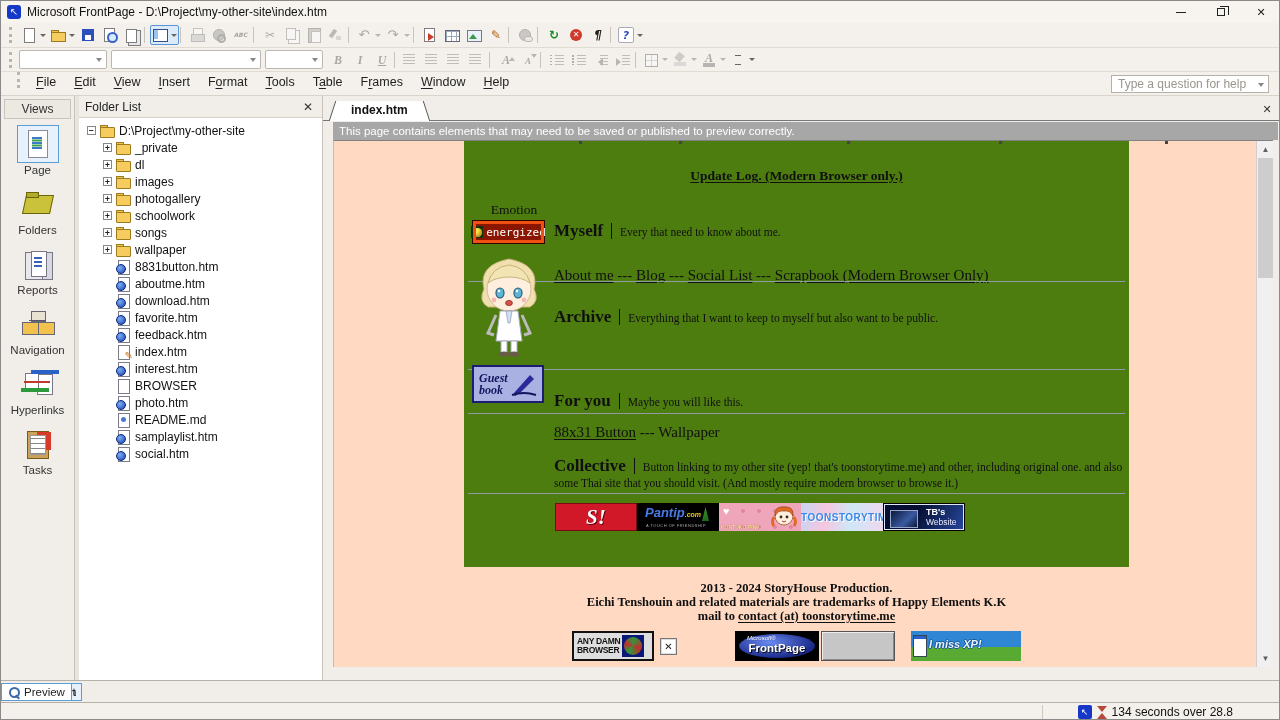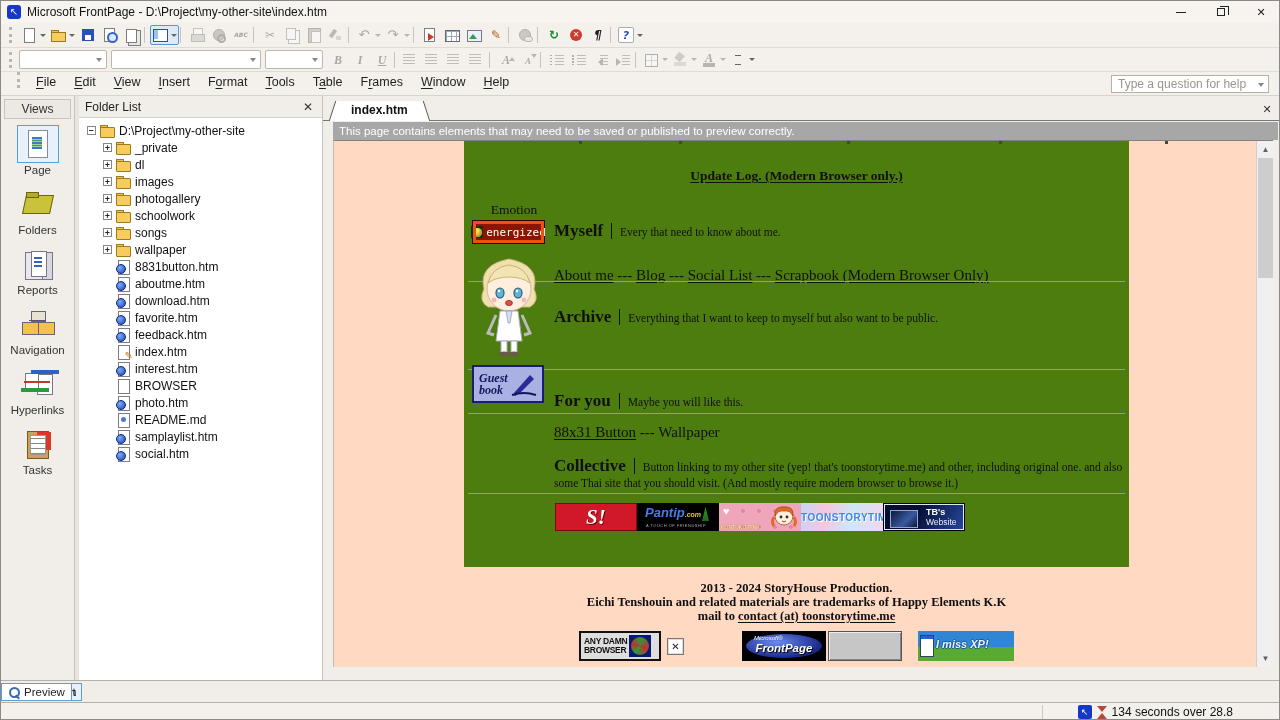--- a/index.html
+++ b/index.html
@@ -199,23 +199,23 @@
   .fbadges{position:absolute;left:130px;top:490px;width:665px;display:flex;justify-content:center;align-items:center}
   .badge{flex:none;position:relative}
   .b-any{width:82px;height:30px;background:#dedede;border:2px solid #111;display:flex;align-items:center;padding-left:3px}
   .b-any .txt{font-size:8.5px;font-weight:bold;line-height:9px;letter-spacing:-.3px;color:#111}
   .b-any .globe{margin-left:2px;width:22px;height:22px;background:#0a1878;display:flex;align-items:center;justify-content:center}
   .b-any .globe::before{content:'';width:18px;height:18px;border-radius:50%;background:conic-gradient(#2a9a3a,#c03030,#2a9a3a 60%,#c03030,#2a9a3a)}
   .b-x{width:17px;height:17px;margin:0 0 0 6px;background:#fff;border:1px solid #777;box-shadow:inset 0 0 0 1px #ddd;color:#222;font-size:10px;line-height:15px;text-align:center}
   .b-fp{width:84px;height:30px;margin-left:58px;background:#000;overflow:hidden}
   .b-fp::before{content:'';position:absolute;left:4px;top:3px;right:4px;bottom:3px;border-radius:50%;background:radial-gradient(ellipse at 40% 35%,#6a8af0,#1a2a8a 70%)}
   .b-fp .brand{position:absolute;left:12px;top:4px;color:#fff;font-size:6px;font-style:italic}
-  .b-fp .nm{position:absolute;left:0;right:0;top:11px;text-align:center;color:#fff;font-weight:bold;font-size:11.5px;font-style:italic;text-shadow:1px 1px 1px #000}
+  .b-fp .nm{position:absolute;left:0;right:0;top:11px;text-align:center;color:#fff;font-weight:bold;font-size:11.5px;text-shadow:1px 1px 1px #000}
   .b-gray{width:74px;height:30px;margin-left:2px;background:#c6c6c6;border:1px solid #555;box-shadow:inset 1px 1px 0 #eee,inset -1px -1px 0 #888}
-  .b-xp{width:96px;height:30px;margin-left:16px;background:linear-gradient(#2f86d4 0 16px,#58aa32 16px);overflow:hidden}
+  .b-xp{width:110px;height:30px;margin-left:16px;background:linear-gradient(#2f86d4 0 16px,#58aa32 16px);overflow:hidden}
   .b-xp::before{content:'';position:absolute;left:2px;top:4px;width:12px;height:20px;background:#fff;border:1px solid #345;box-shadow:inset 0 3px 0 #2a62c8}
   .b-xp .t{position:absolute;left:18px;top:7px;color:#eaf4ff;font-weight:bold;font-style:italic;font-size:11px;text-shadow:-1px 0 #1a5a9a,1px 0 #1a5a9a,0 -1px #1a5a9a,0 1px #1a5a9a}
 
   
   .bottombar{position:absolute;left:0;top:679px;width:1280px;height:22px;background:#f1eee9;border-top:1px solid #b5b0a8}
   .ptog{position:absolute;top:2px;height:18px;display:flex;align-items:center;gap:3px;padding:0 5px;font-size:11.5px;color:#222;border:1px solid transparent}
   .ptog.sel{border:1px solid #5a9fd4;background:#e7f1fb}
   .tgl-fl{width:12px;height:10px;border:1px solid #335;background:linear-gradient(90deg,#f2c14e 4px,#fff 4px)}
   .tgl-nav{width:12px;height:10px;position:relative}
   .tgl-nav::before{content:'';position:absolute;left:0;top:0;width:5px;height:4px;background:#f2c14e;border:1px solid #555;box-shadow:6px 4px 0 #4a7ac8}

